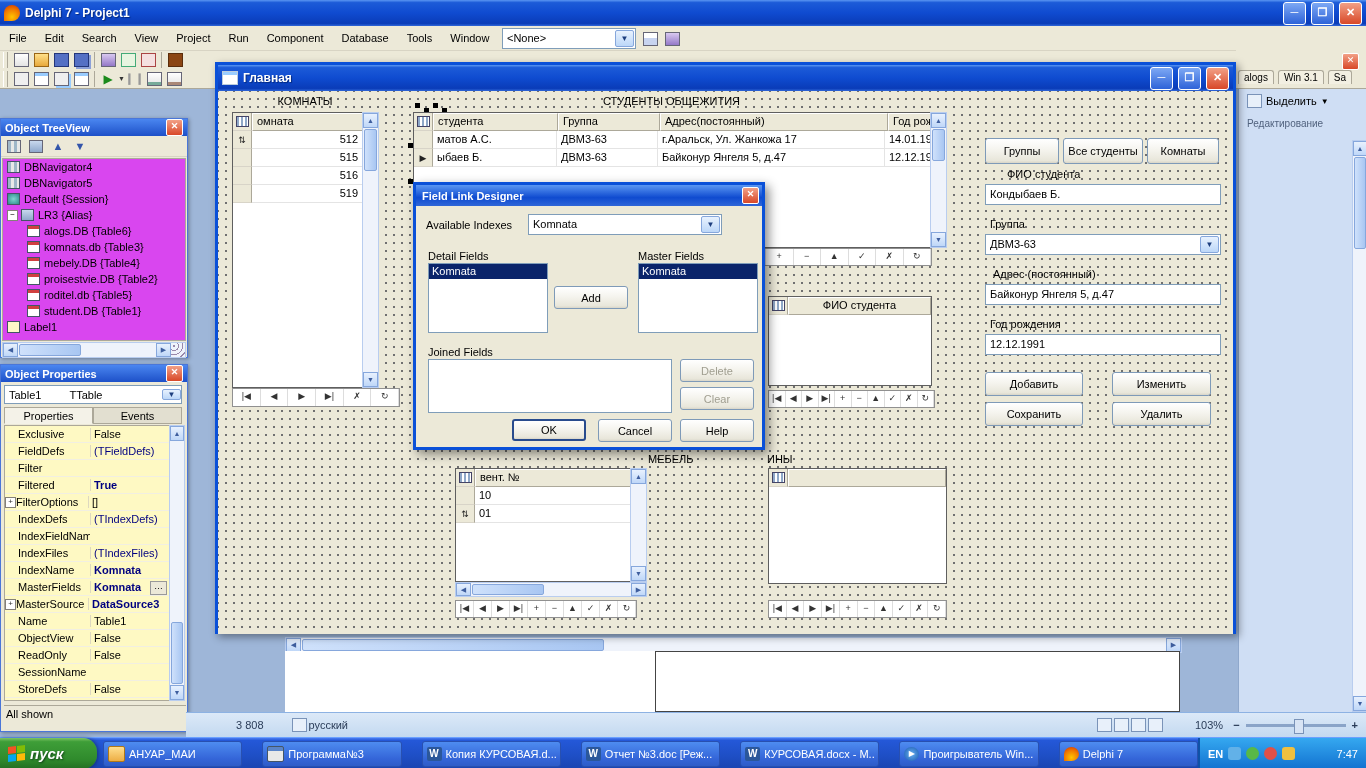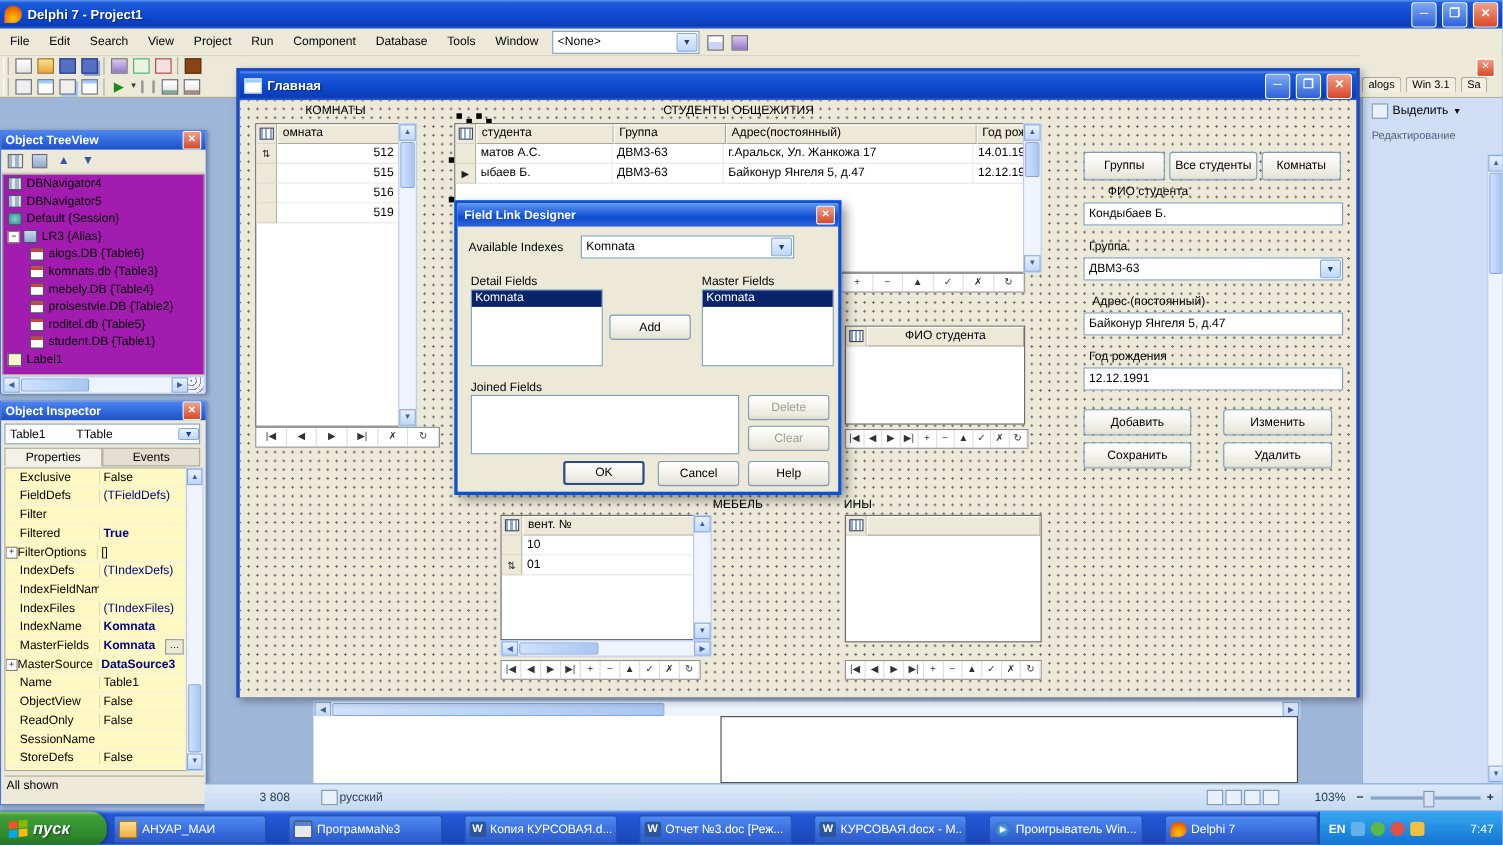--- a/index.html
+++ b/index.html
@@ -272,21 +272,21 @@
     <div style="height:20px;display:flex;align-items:center;gap:2px;padding:0 3px;border-bottom:1px solid #D8D4C4">
       <span class="tbico">
           <i class="gi ico-nav" style="width:12px;height:11px"></i>
         </span>
       <span class="tbico">
           <i class="gi ico-alias" style="width:12px;height:11px"></i>
         </span>
       <span class="tbico" style="color:#3355AA">▲</span>
       <span class="tbico" style="color:#3355AA">▼</span>
     </div>
-    <div style="background:#a21caf;height:181px;margin:1px;overflow:hidden;border:1px solid #ACA899">
+    <div style="background:#d946ef;height:181px;margin:1px;overflow:hidden;border:1px solid #ACA899">
 
         <div class="trow">
           <span class="exp"></span>
           <span class="tico ico-nav"></span>
           <span>DBNavigator4</span>
         </div>
 
         <div class="trow">
           <span class="exp"></span>
           <span class="tico ico-nav"></span>
@@ -351,21 +351,21 @@
       <span class="ar">◀</span>
       <span class="thumb" style="width:60px;margin:1px"></span>
       <span class="fill"></span>
       <span class="ar">▶</span>
       <span style="width:14px;background:repeating-radial-gradient(circle at 3px 3px,#98A 0 1px,transparent 1px 4px)"></span>
     </div>
   </div>
 
   <div class="abs panel" style="left:0;top:364px;width:186px;height:366px">
     <div class="ptitle">
-      <span>Object Inspector</span>
+      <span>Object Properties</span>
       <span class="cb close sm">✕</span>
     </div>
     <div class="abs" style="left:3px;top:20px;width:178px;height:19px;background:#fff;border:1px solid #7F9DB9;
                 display:flex;align-items:center;padding-left:4px;box-sizing:border-box">
       <span>Table1</span>
       <span style="width:28px"></span>
       <span>TTable</span>
       <span class="carr" style="position:static;margin-left:auto">▼</span>
     </div>
     <div class="abs" style="left:3px;top:42px;width:178px;height:17px;display:flex">

